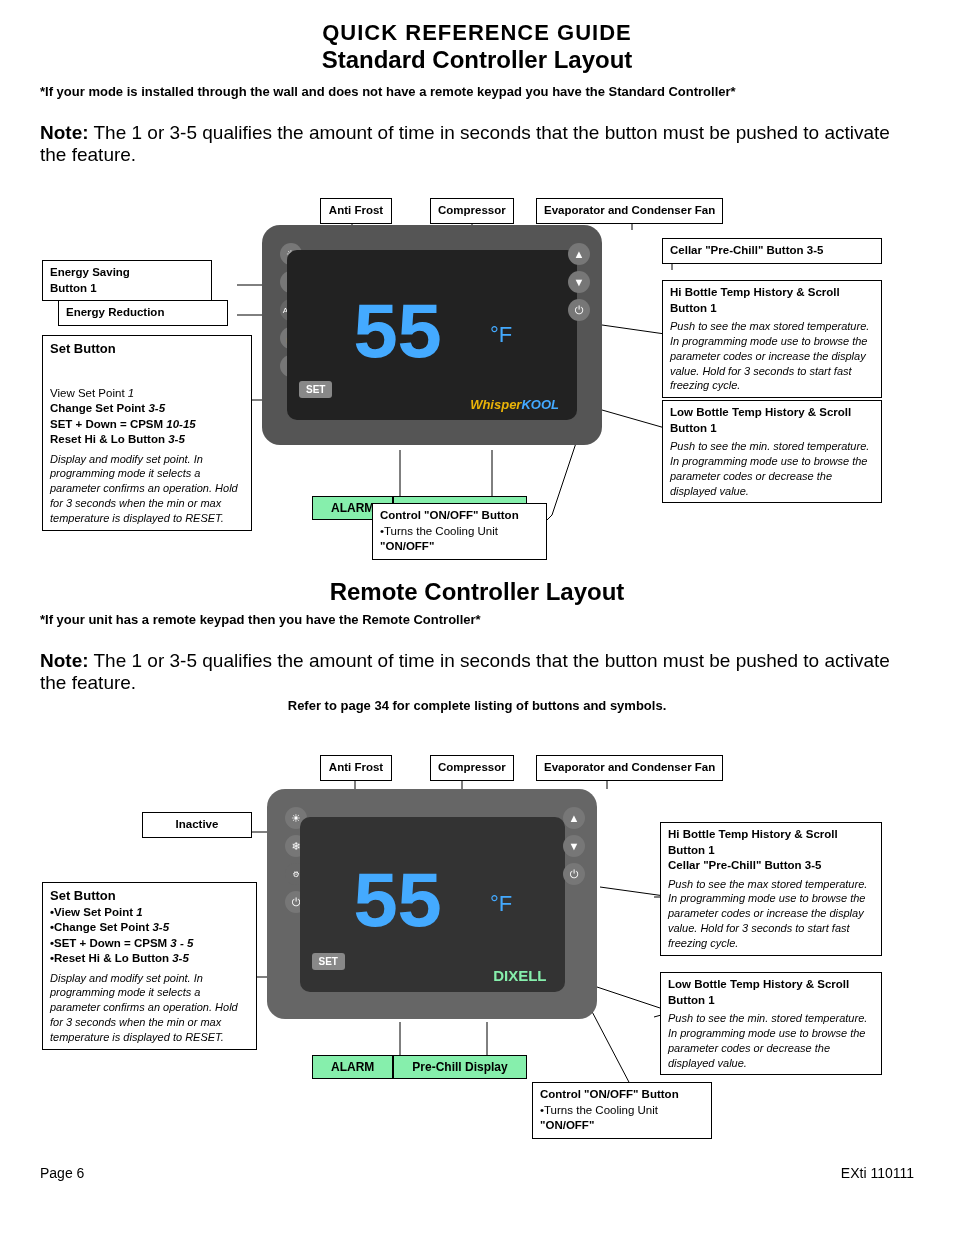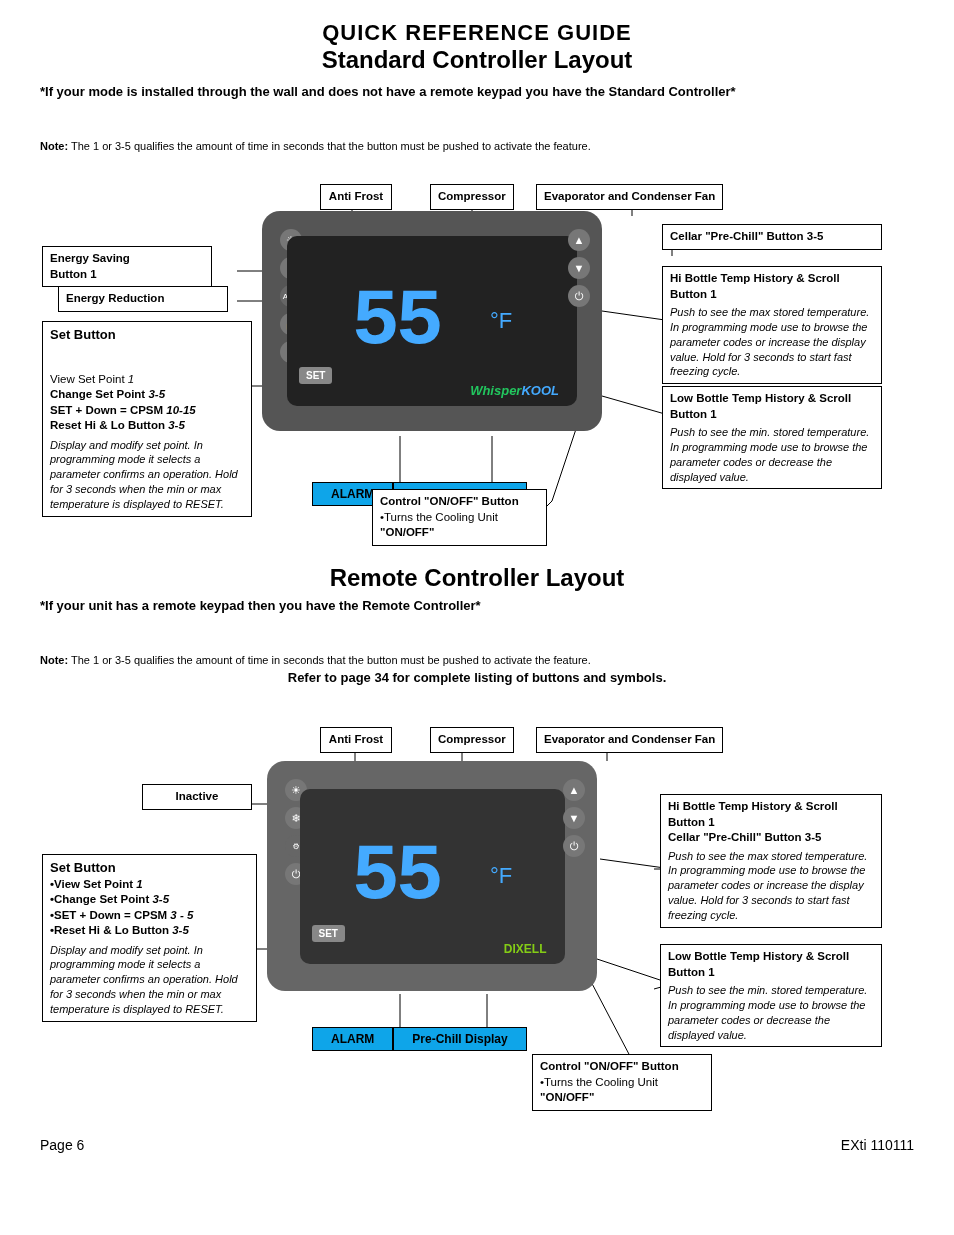--- a/index.html
+++ b/index.html
@@ -25,23 +25,22 @@
     .page-header h2 {
       font-size: 24px;
       font-weight: 900;
     }
     .subtitle {
       font-size: 13px;
       font-weight: bold;
       margin-bottom: 8px;
     }
     .note-text {
-      font-size: 11px;
+      font-size: 19px;
       margin-bottom: 4px;
-      margin-top: 18px;
     }
     .note-text strong { font-weight: bold; }
     .note-bold {
       font-weight: bold;
       text-align: center;
       font-size: 13px;
       margin-bottom: 14px;
     }
     
     .diagram-wrapper {
@@ -90,21 +89,21 @@
     }
     .brand-label {
       position: absolute;
       bottom: 8px;
       right: 18px;
       font-size: 13px;
       font-weight: bold;
       color: #ccc;
       font-style: italic;
     }
-    .brand-whisper { color: #22c55e; }
+    .brand-whisper { color: #eab308; }
     .brand-kool { color: #4af; }
     .set-btn {
       position: absolute;
       left: 12px;
       bottom: 22px;
       background: #888;
       color: #fff;
       font-weight: bold;
       font-size: 10px;
       padding: 3px 7px;
@@ -167,21 +166,21 @@
       bottom: 40px;
       left: 270px;
       display: flex;
       gap: 0;
     }
     .bar-box {
       border: 1.5px solid #000;
       padding: 4px 18px;
       font-size: 12px;
       font-weight: bold;
-      background: #0ea5e9;
+      background: #86efac;
     }
     
     .section-divider {
       margin: 18px 0 10px 0;
     }
     .section-title {
       text-align: center;
       font-size: 24px;
       font-weight: 900;
       margin-bottom: 6px;
@@ -194,22 +193,22 @@
       font-size: 14px;
     }
     
     .controller-img-remote {
       background: #666;
     }
     .controller-display-remote {
       background: #333;
     }
     .brand-dixell {
-      color: #84cc16;
-      font-size: 12px;
+      color: #86efac;
+      font-size: 15px;
       font-weight: bold;
       font-style: normal;
       padding-left: 15px;
     }
   </style>
 </head>
 <body>
 
 <div>
   <div class="page-header">

